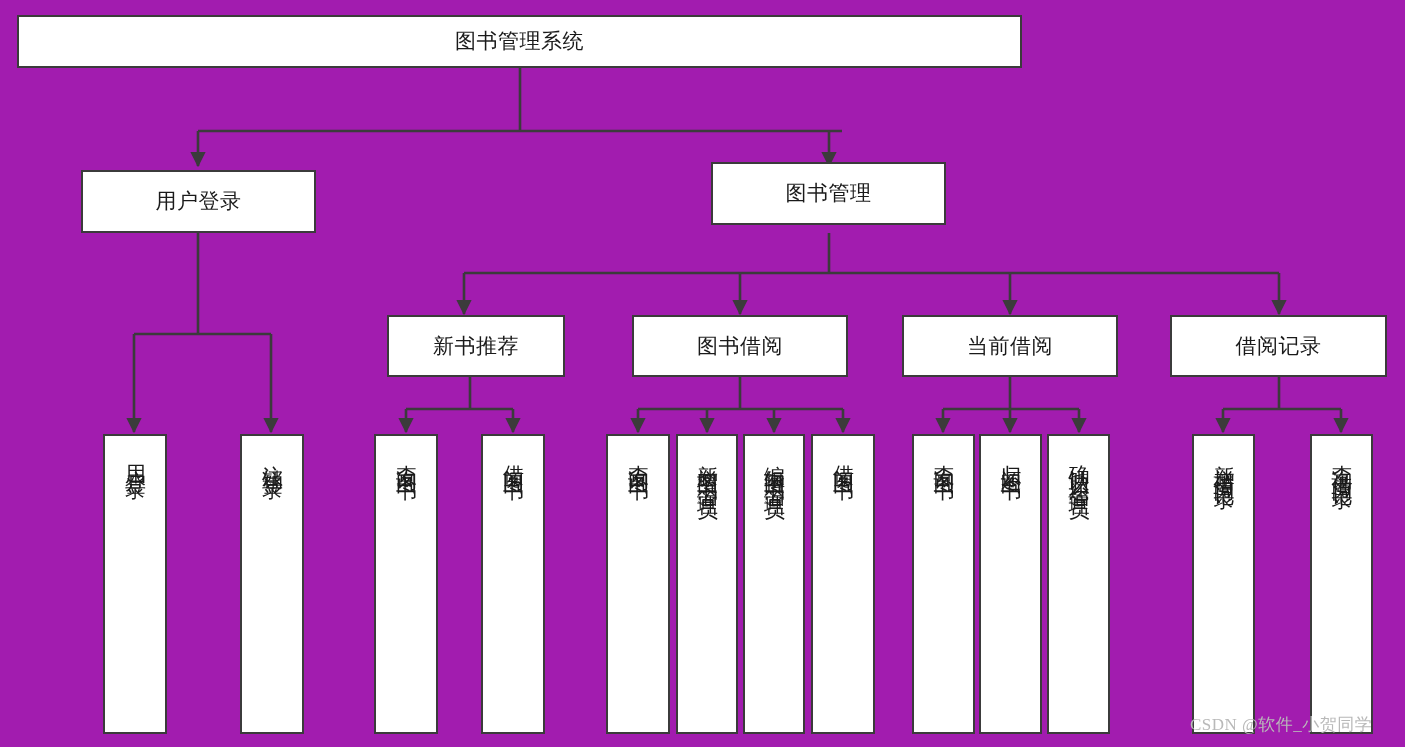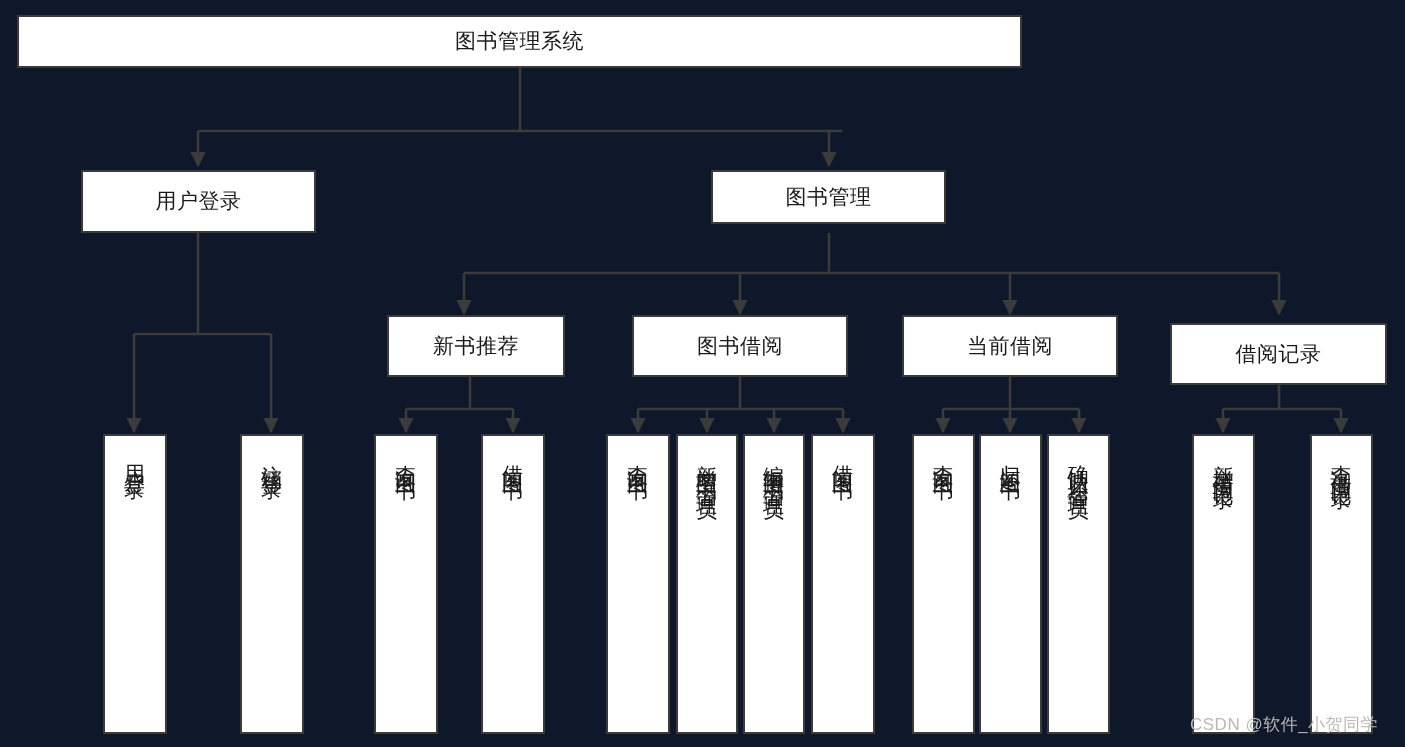--- a/index.html
+++ b/index.html
@@ -1,21 +1,21 @@
 <!DOCTYPE html>
 <html><head>
 <meta charset="utf-8">
 <style>
   html,body{margin:0;padding:0;background:#ffffff;}
   body{
     width:1405px;height:747px;
     font-family:"Liberation Sans","DejaVu Sans",sans-serif;
     overflow:hidden;
   }
-  #canvas{position:relative;width:1405px;height:747px;background:#0f172a;}
+  #canvas{position:relative;width:1405px;height:747px;background:#a21caf;font-family:Liberation Serif, serif;}
   svg#edges{position:absolute;left:0;top:0;width:1405px;height:747px;}
 
   .node{
     position:absolute;
     box-sizing:border-box;
     background:#ffffff;
     border:2px solid #3b3b3b;
     display:flex;
     align-items:center;
     justify-content:center;
@@ -111,34 +111,34 @@
     </g>
   </svg>
 
   <div class="node h root" style="left:17px;top:15px;width:1005px;height:53px;">
     <span class="lbl">图书管理系统</span>
   </div>
 
   <div class="node h" style="left:81px;top:170px;width:235px;height:63px;">
     <span class="lbl">用户登录</span>
   </div>
-  <div class="node h" style="left:711px;top:170px;width:235px;height:54px;">
+  <div class="node h" style="left:711px;top:162px;width:235px;height:63px;">
     <span class="lbl">图书管理</span>
   </div>
 
   <div class="node h" style="left:363px;top:315px;width:178px;height:62px;margin-left:24px;">
     <span class="lbl">新书推荐</span>
   </div>
   <div class="node h" style="left:902px;top:315px;width:216px;height:62px;">
     <span class="lbl">当前借阅</span>
   </div>
   <div class="node h" style="left:632px;top:315px;width:216px;height:62px;">
     <span class="lbl">图书借阅</span>
   </div>
-  <div class="node h" style="left:1170px;top:323px;width:217px;height:62px;">
+  <div class="node h" style="left:1170px;top:315px;width:217px;height:62px;">
     <span class="lbl">借阅记录</span>
   </div>
 
   <div class="node v" style="left:103px;top:434px;width:64px;height:300px;">
     <span class="lbl">用户登录</span>
   </div>
   <div class="node v" style="left:240px;top:434px;width:64px;height:300px;">
     <span class="lbl">注销登录</span>
   </div>
 

